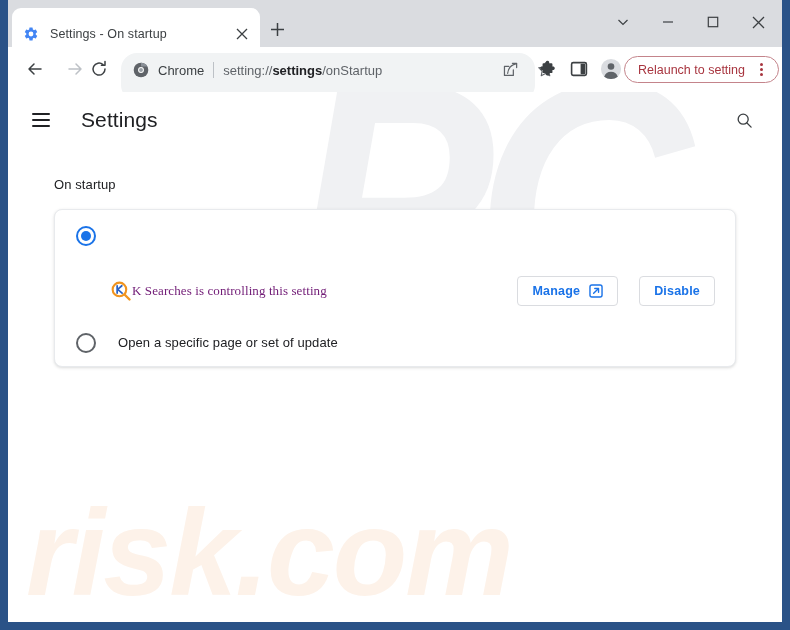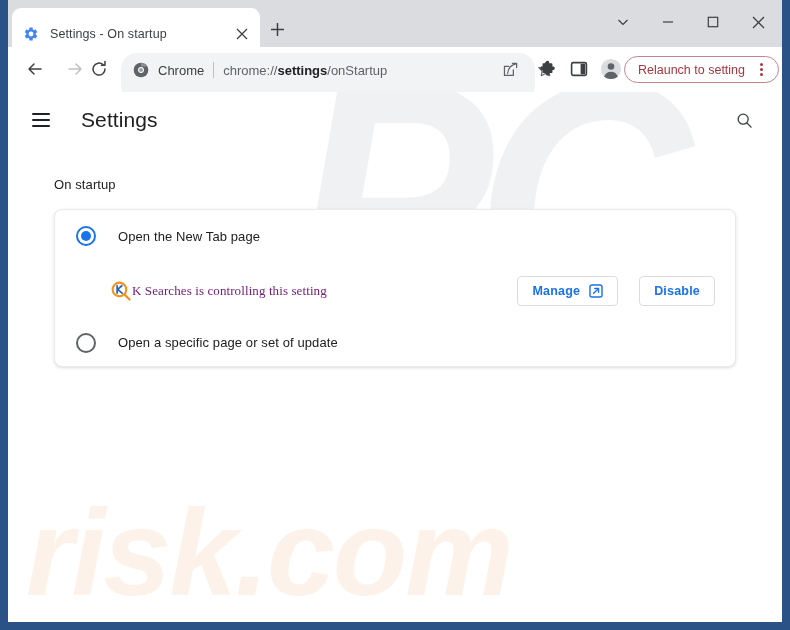--- a/index.html
+++ b/index.html
@@ -433,21 +433,21 @@
 
     <div id="omnibox">
       <svg id="omnibox-chrome-icon" viewBox="0 0 24 24">
         <circle cx="12" cy="12" r="11" fill="#5f6368"></circle>
         <circle cx="12" cy="12" r="4.4" fill="#ffffff"></circle>
         <circle cx="12" cy="12" r="2.9" fill="#9aa0a6"></circle>
         <path d="M12 1 A11 11 0 0 1 21.5 6.6 L12 6.6 Z" fill="#8a9097"></path>
       </svg>
       <span id="omnibox-scheme-label">Chrome</span>
       <span id="omnibox-divider"></span>
-      <span id="omnibox-url"><span>chrome://</span><b>settings</b><span>/onStartup</span></span>
+      <span id="omnibox-url"><span>setting://</span><b>settings</b><span>/onStartup</span></span>
     </div>
 
     <div class="omni-action" id="omni-share">
       <svg width="17" height="17" viewBox="0 0 18 18">
         <path d="M11 2.5 L15.5 2.5 L15.5 7" stroke="#5f6368" stroke-width="1.3" fill="none" stroke-linecap="round" stroke-linejoin="round"></path>
         <path d="M15.3 2.7 C9 4 6.5 8.5 6 13" stroke="#5f6368" stroke-width="1.3" fill="none" stroke-linecap="round"></path>
         <path d="M12 9.5 V15.3 H2.6 V5.8 H7.2" stroke="#5f6368" stroke-width="1.3" fill="none" stroke-linecap="round" stroke-linejoin="round"></path>
       </svg>
     </div>
     <div class="omni-action" id="omni-bookmark">
@@ -504,21 +504,20 @@
         </svg>
       </span>
     </div>
 
     <div id="section-title">On startup</div>
 
     <div id="startup-card">
 
       <div class="option-row" id="option-row-0">
         <span class="radio selected"></span>
-        <span class="option-label">Open the New Tab page</span>
       </div>
 
       <div id="extension-row">
         <svg id="extension-icon" viewBox="0 0 24 24">
           <circle cx="10.3" cy="10.3" r="7.4" fill="#ffffff" stroke="#f0941f" stroke-width="2.3"></circle>
           <path d="M15.8 15.8 L21.3 21.3" stroke="#f0941f" stroke-width="2.6" stroke-linecap="round"></path>
           <path d="M7.8 6.3 V14.3 M12.9 6.3 L8.4 10.3 L13.2 14.3" stroke="#2a62c4" stroke-width="1.9" fill="none" stroke-linecap="round" stroke-linejoin="round"></path>
         </svg>
         <span id="extension-text">K Searches is controlling this setting</span>
         <div class="card-button" id="manage-button">

